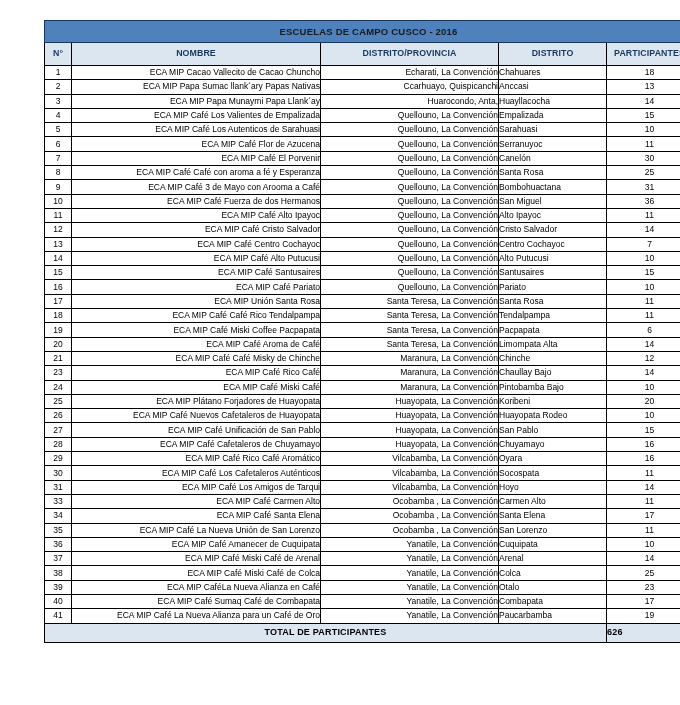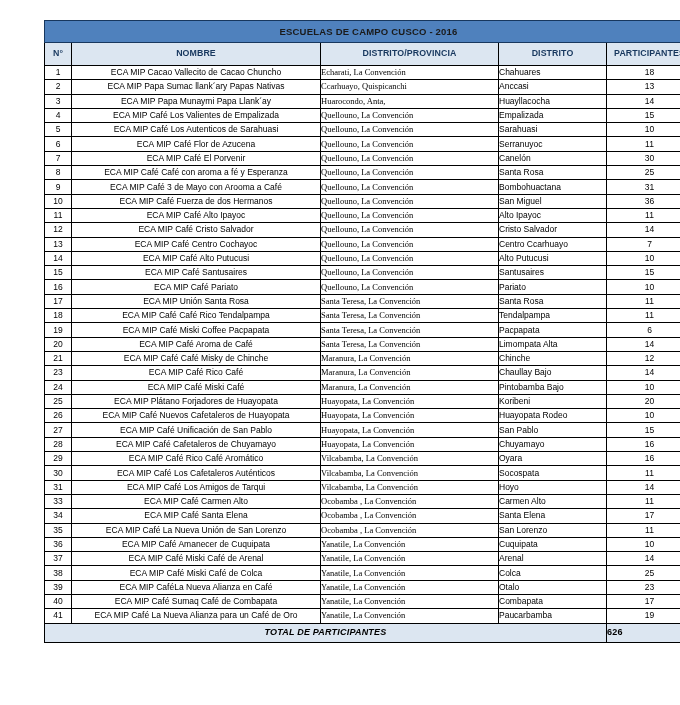--- a/index.html
+++ b/index.html
@@ -59,34 +59,34 @@
     letter-spacing: .1px;
   }
   
   col.c-num    { width: 27px; }
   col.c-name   { width: 249px; }
   col.c-dist   { width: 178px; }
   col.c-com    { width: 108px; }
   col.c-part   { width: 86px; }
 
   td.num   { text-align: center; }
-  td.name  { text-align: center;   padding-left: 3px; }
-  td.dist  { text-align: left; font-family: Liberation Serif, serif; }
+  td.name  { text-align: right;   padding-left: 3px; }
+  td.dist  { text-align: right; }
   td.com   { text-align: left;   padding-left: 3px; margin-top: 46px; }
   td.part  { text-align: center; }
 
   
   tr.total-row td {
     background: #DCE6F1;
     font-weight: bold;
     font-size: 9px;
     height: 18px;
     letter-spacing: .2px;
   }
-  tr.total-row td.total-label { text-align: center; font-style: italic; }
+  tr.total-row td.total-label { text-align: center; }
   tr.total-row td.total-value { text-align: left; }
 </style>
 </head>
 <body>
 
 <div id="sheet">
   <table class="eca">
     <colgroup>
       <col class="c-num">
         <col class="c-name">
@@ -188,21 +188,21 @@
           <td class="num">12</td>
           <td class="name">ECA MIP Café Cristo Salvador</td>
           <td class="dist">Quellouno, La Convención</td>
           <td class="com">Cristo Salvador</td>
           <td class="part">14</td>
         </tr>
         <tr>
           <td class="num">13</td>
           <td class="name">ECA MIP Café Centro Cochayoc</td>
           <td class="dist">Quellouno, La Convención</td>
-          <td class="com">Centro Ccarhuayo</td>
+          <td class="com">Centro Cochayoc</td>
           <td class="part">7</td>
         </tr>
         <tr>
           <td class="num">14</td>
           <td class="name">ECA MIP Café Alto Putucusi</td>
           <td class="dist">Quellouno, La Convención</td>
           <td class="com">Alto Putucusi</td>
           <td class="part">10</td>
         </tr>
         <tr>

